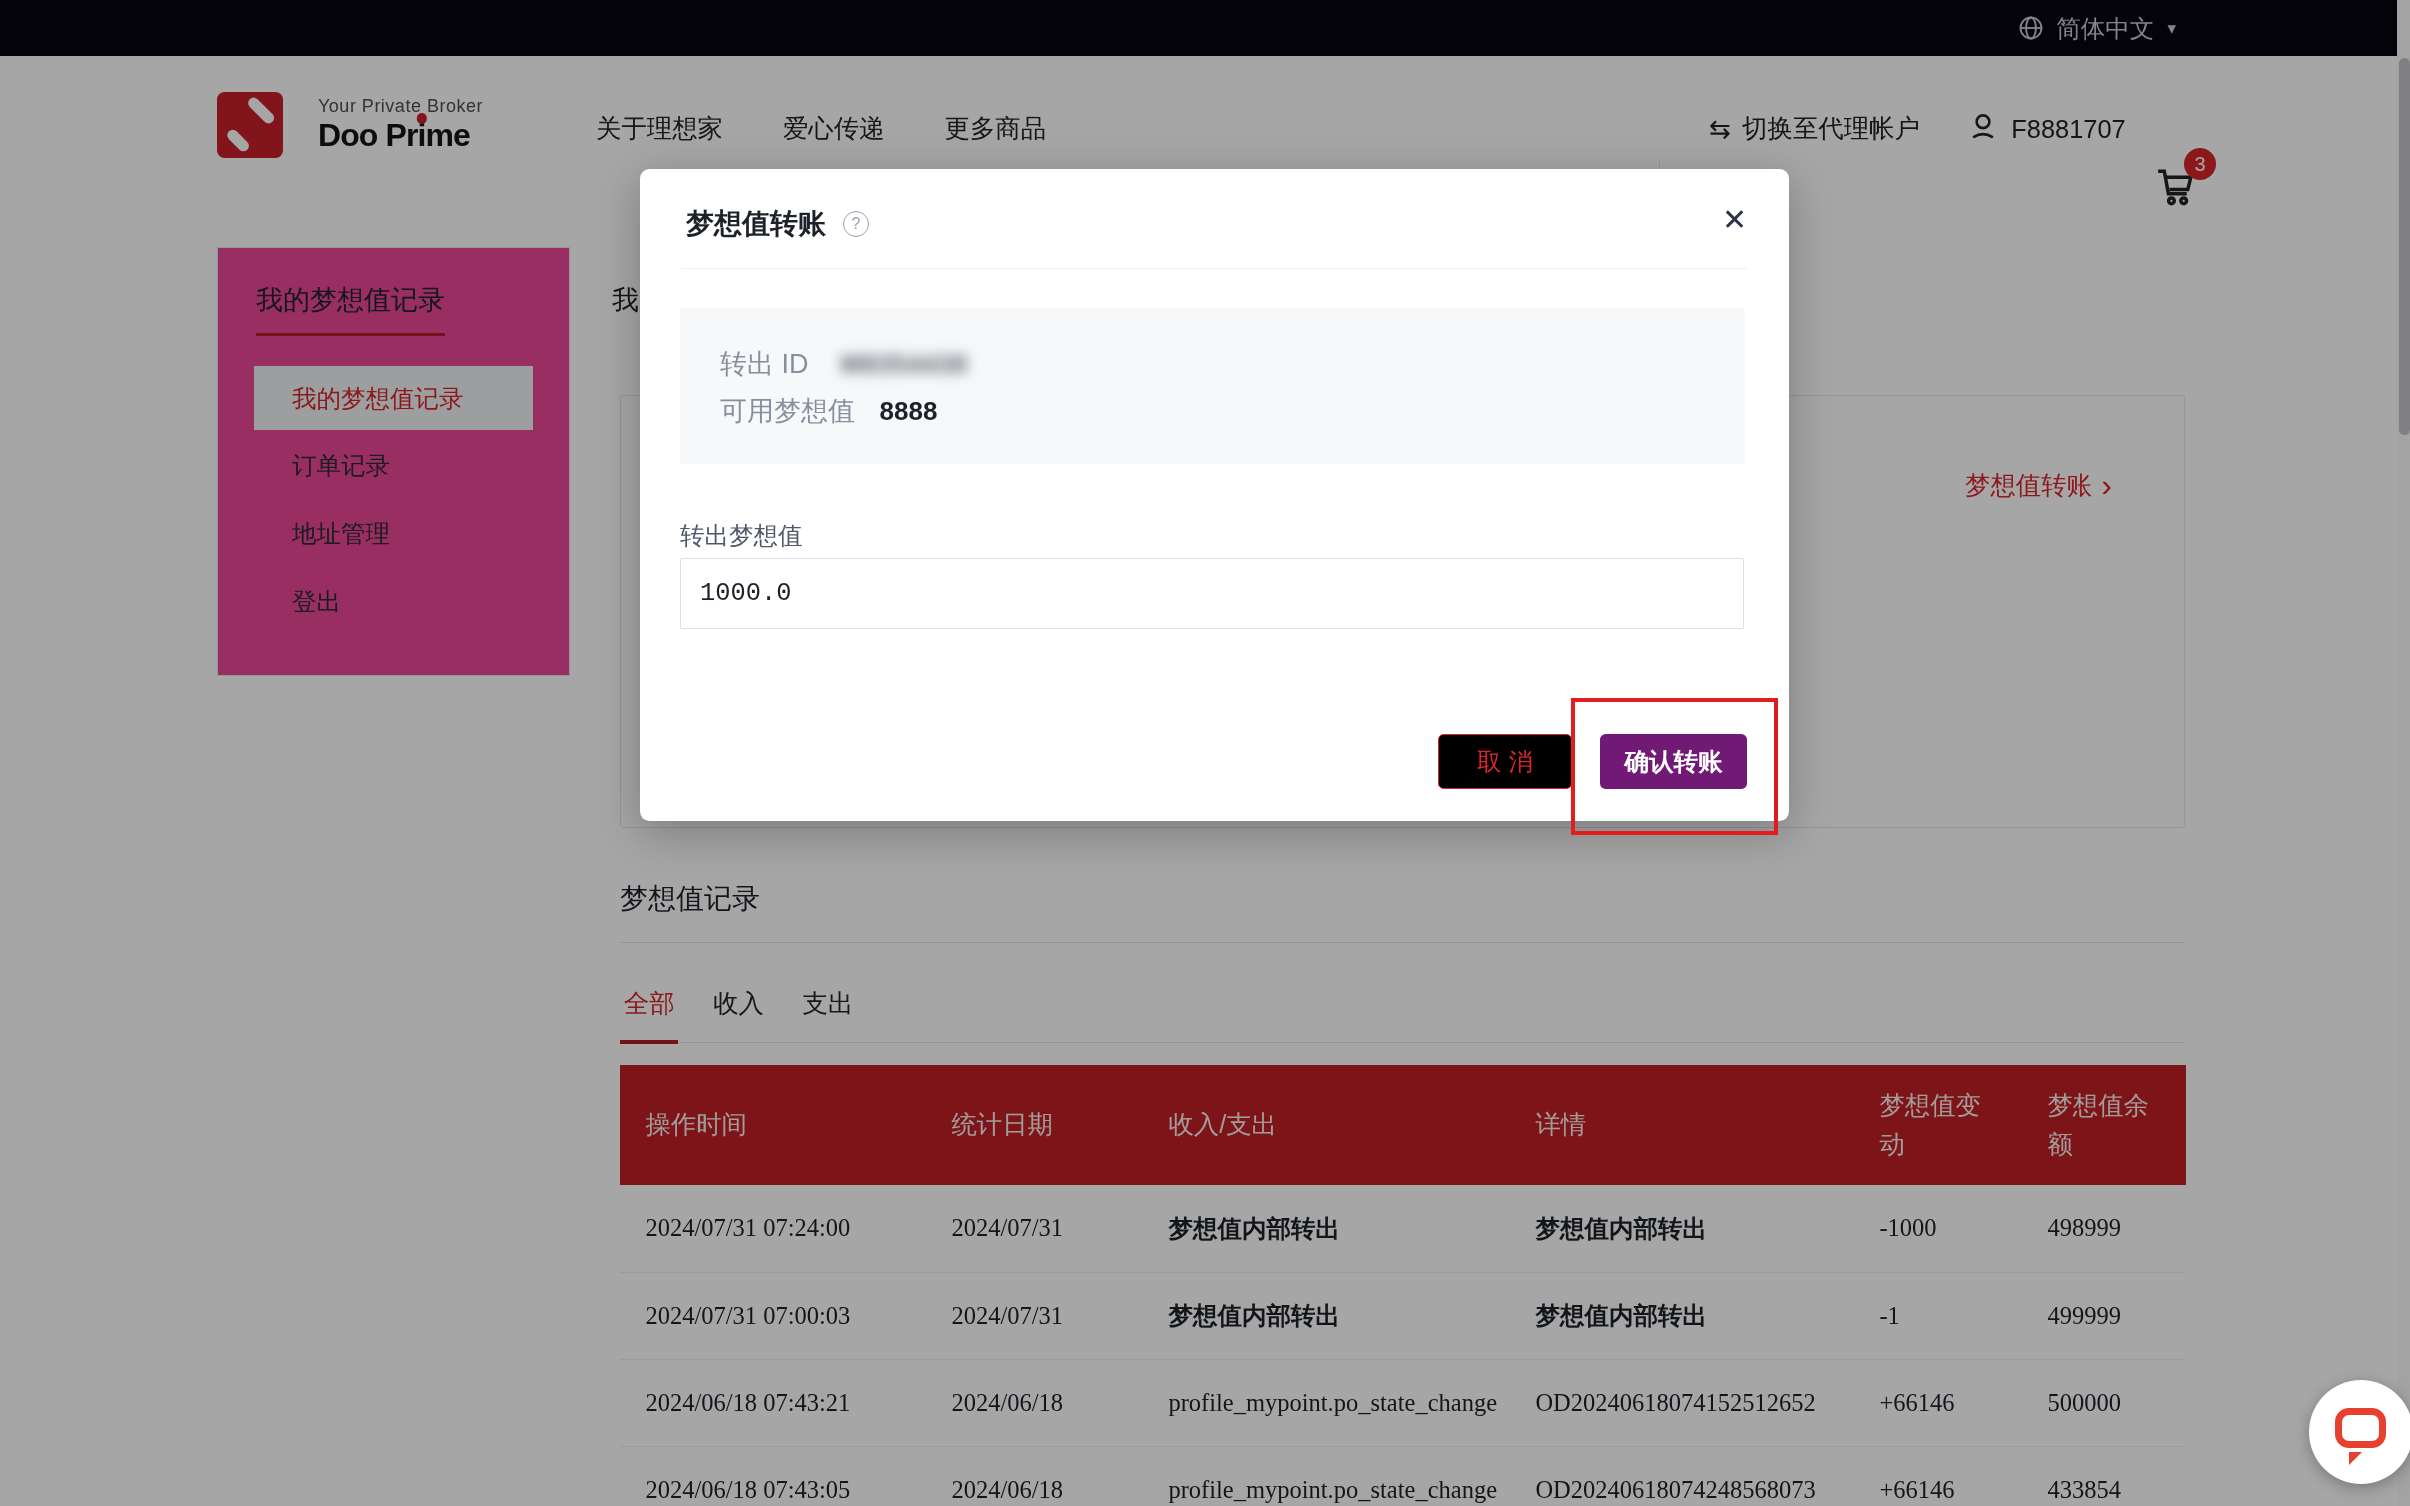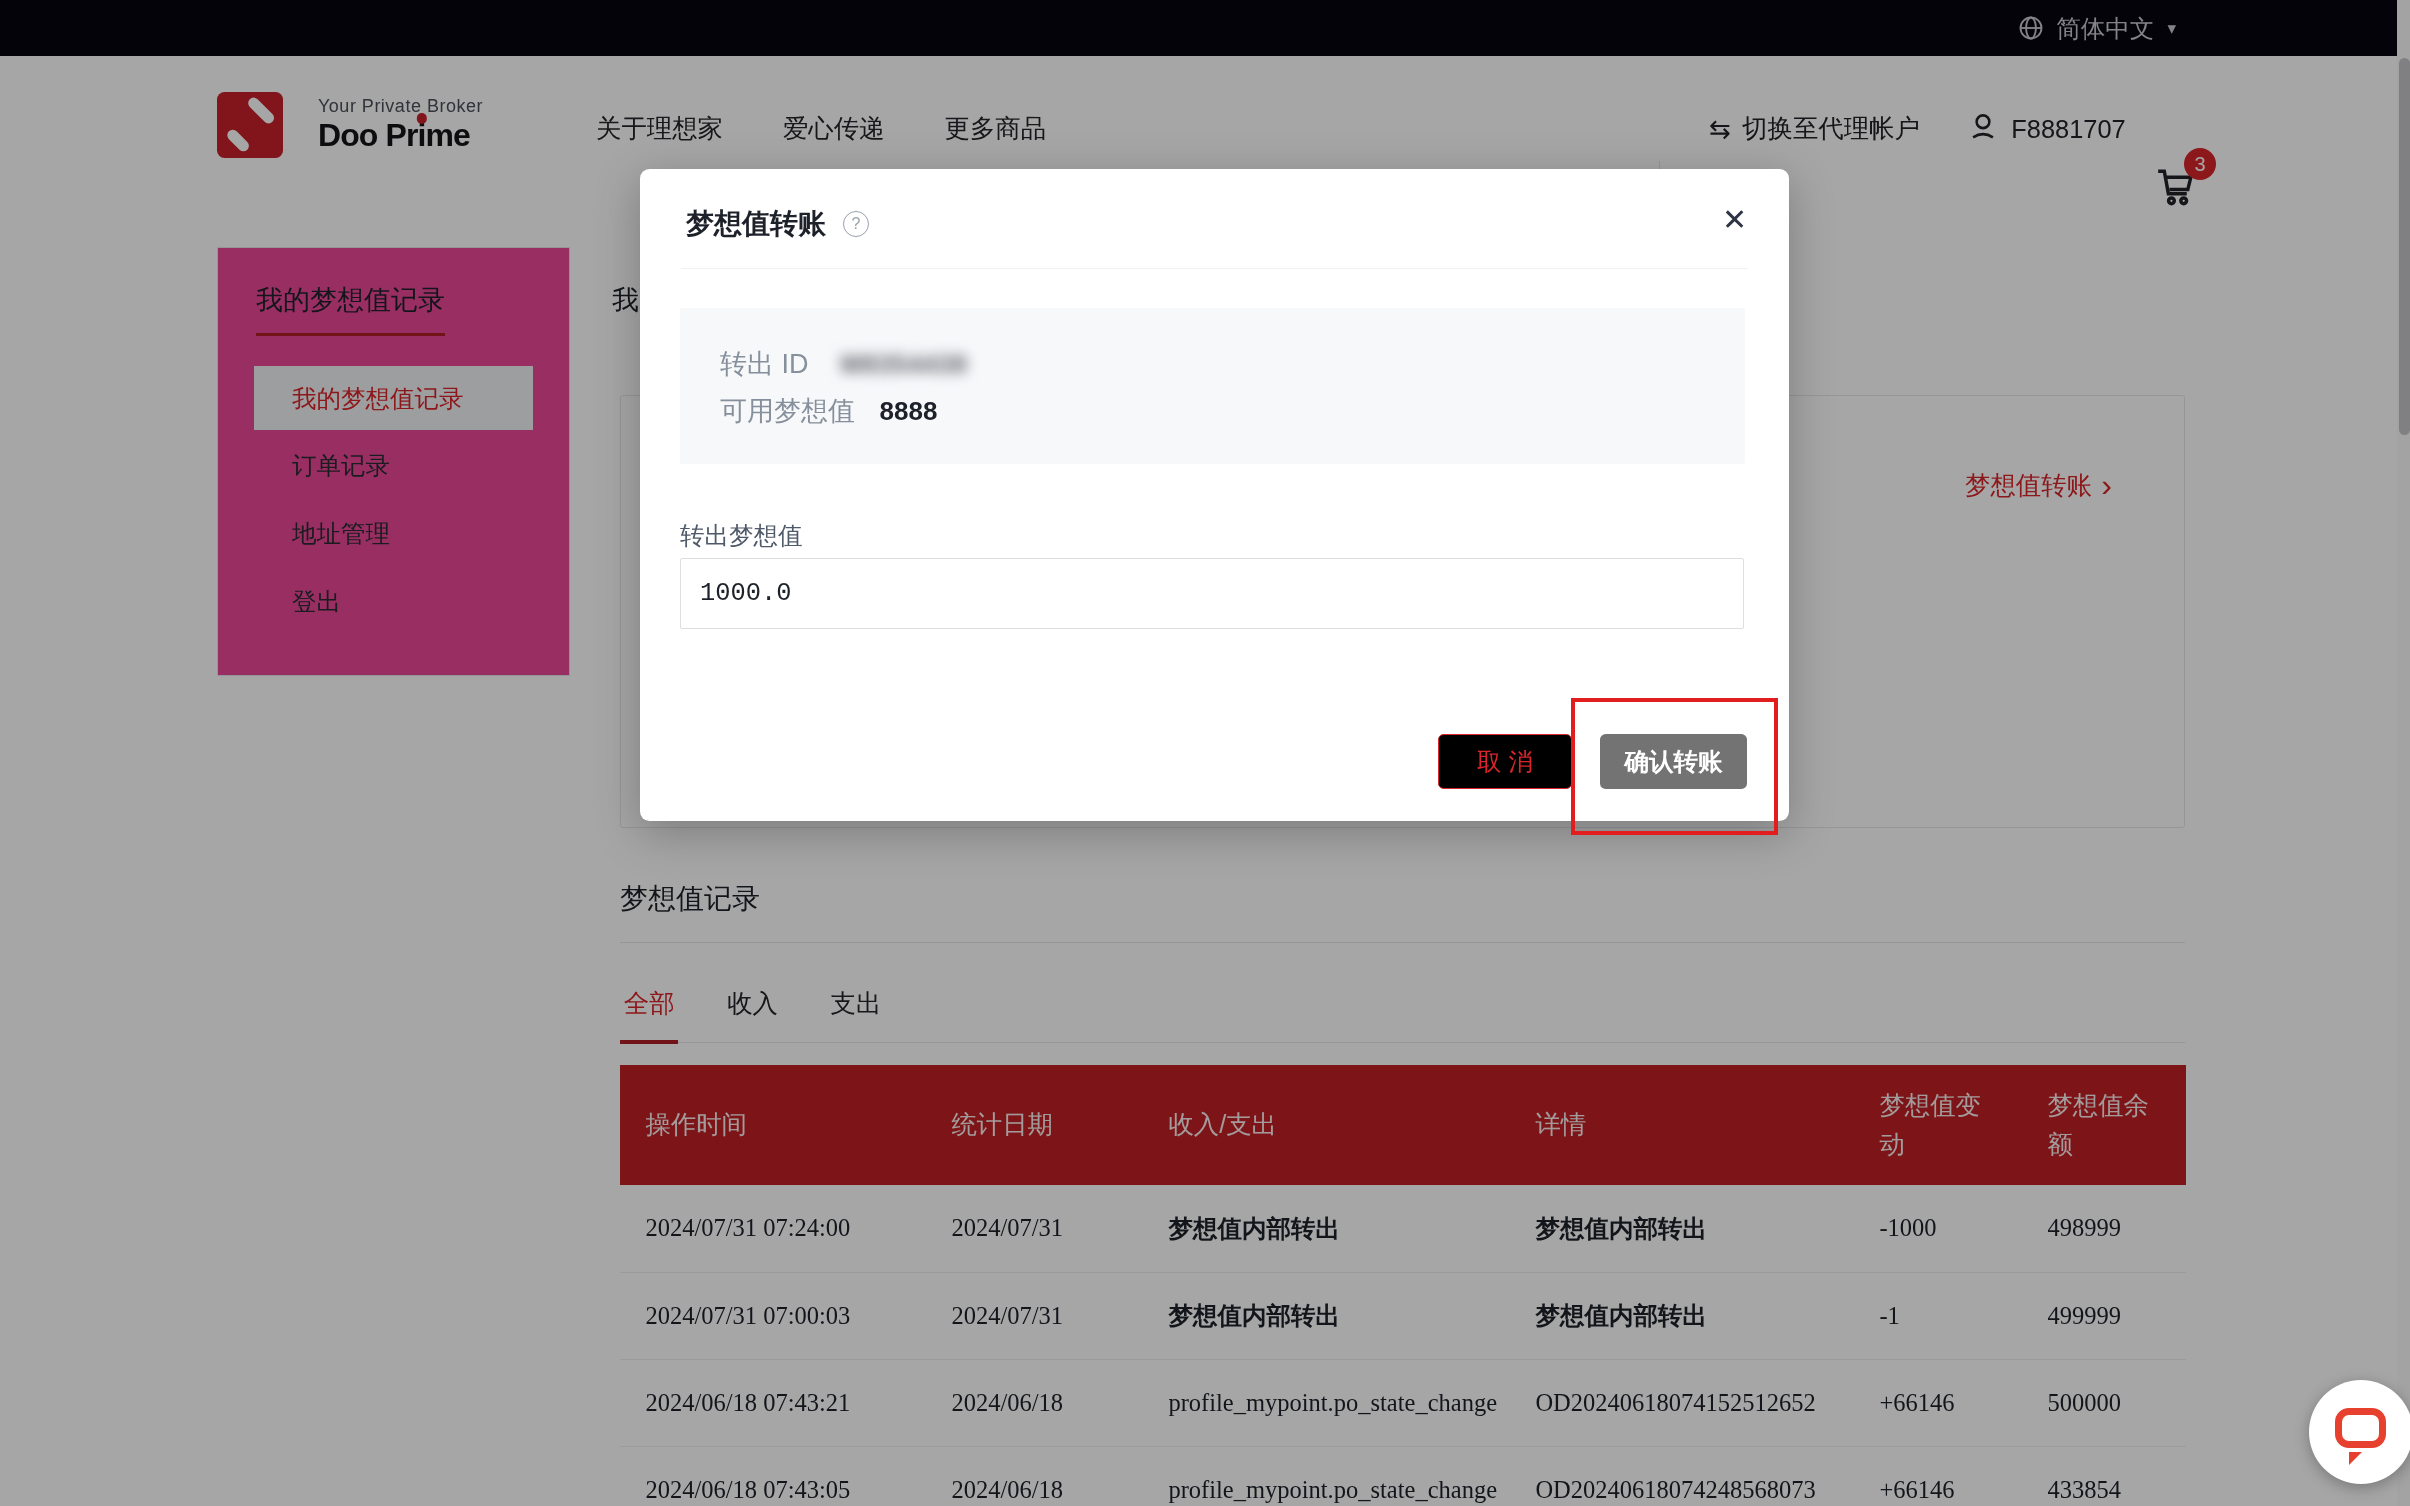--- a/index.html
+++ b/index.html
@@ -66,21 +66,21 @@
   .content-card { position:absolute; left:620px; top:395px; width:1565px; height:433px; background:#fff;
                   border:0.9px solid #e5e6eb; border-radius:2.8px; z-index:1; }
   .transfer-link { position:absolute; right:72px; top:73px; display:flex; align-items:center; gap:9.4px;
                    color:#d9262c; font-size:25.4px; cursor:pointer; }
   .transfer-link .chev { font-size:32px; line-height:25.4px; font-weight:400; }
 
   .records-heading { position:absolute; left:620px; top:880px; font-size:28px; color:#1d2129; font-weight:500; z-index:1; }
   .records-divider { position:absolute; left:620px; top:942px; width:1565px; height:0.9px; background:#e5e6eb; z-index:1; }
 
   .tabs { position:absolute; left:620px; top:979px; width:1565px; border-bottom:1.9px solid #e5e6eb; z-index:1;
-          display:flex; gap:45px; }
+          display:flex; gap:31px; }
   .tab { font-size:25.4px; color:#26262b; padding:7.5px 3.8px 19px 3.8px; cursor:pointer; }
   .tab.active { color:#d9262c; border-bottom:4.7px solid #b01f24; margin-bottom:-1.9px; }
 
   
   .records-table { position:absolute; left:620px; top:1065px; width:1565px; border-collapse:collapse;
                    table-layout:fixed; z-index:1; }
   .records-table th { background:#c02125; color:rgba(255,255,255,.93); font-weight:400; font-size:25.4px;
                       text-align:left; vertical-align:middle; height:120px; padding-left:25.4px; padding-right:21px;
                       line-height:1.55; }
   .records-table td { height:87px; font-size:24.5px; color:#1d2129; text-align:left; vertical-align:middle;
@@ -114,21 +114,21 @@
   .available-value { margin-left:24.5px; font-size:26px; font-weight:700; color:#1d2129; }
 
   .amount-label { position:absolute; left:40px; top:350px; font-size:24.5px; color:#4e5969; }
   .amount-input { position:absolute; left:40px; right:44px; top:389px; height:71px; width:1064px;
                   border:0.9px solid #dcdee2; border-radius:2px; font-size:25.4px; color:#1d2129; padding:0 19px;
                   outline:none; font-family:Liberation Mono, monospace; }
 
   .btn { position:absolute; top:565px; height:55px; border-radius:5.6px; font-size:24.5px; cursor:pointer;
          display:flex; align-items:center; justify-content:center; font-family:"Liberation Sans", sans-serif; }
   .btn-cancel { left:798px; width:134px; background:#000000; border:1.9px solid #d9262c; color:#d9262c; }
-  .btn-confirm { left:960px; width:147px; background:#737373; border:none; color:#fff; font-weight:700; }
+  .btn-confirm { left:960px; width:147px; background:#701a75; border:none; color:#fff; font-weight:700; }
 
   .annotation-rect { position:absolute; left:1571px; top:698px; width:207px; height:137px;
                      border:4.7px solid #e11d1d; z-index:30; background:transparent; }
 
   
   .chat-widget { position:absolute; left:2309px; top:1380px; width:104px; height:104px; border-radius:50%;
                  background:#fff; box-shadow:0 3.8px 15px rgba(0,0,0,.28); z-index:40; cursor:pointer; }
   .chat-bubble { position:absolute; left:26px; top:28px; width:51px; height:40px; border:7.5px solid #e8402f;
                  border-radius:14px; background:#fff; }
   .chat-tail { position:absolute; left:40px; top:72px; width:0; height:0;

